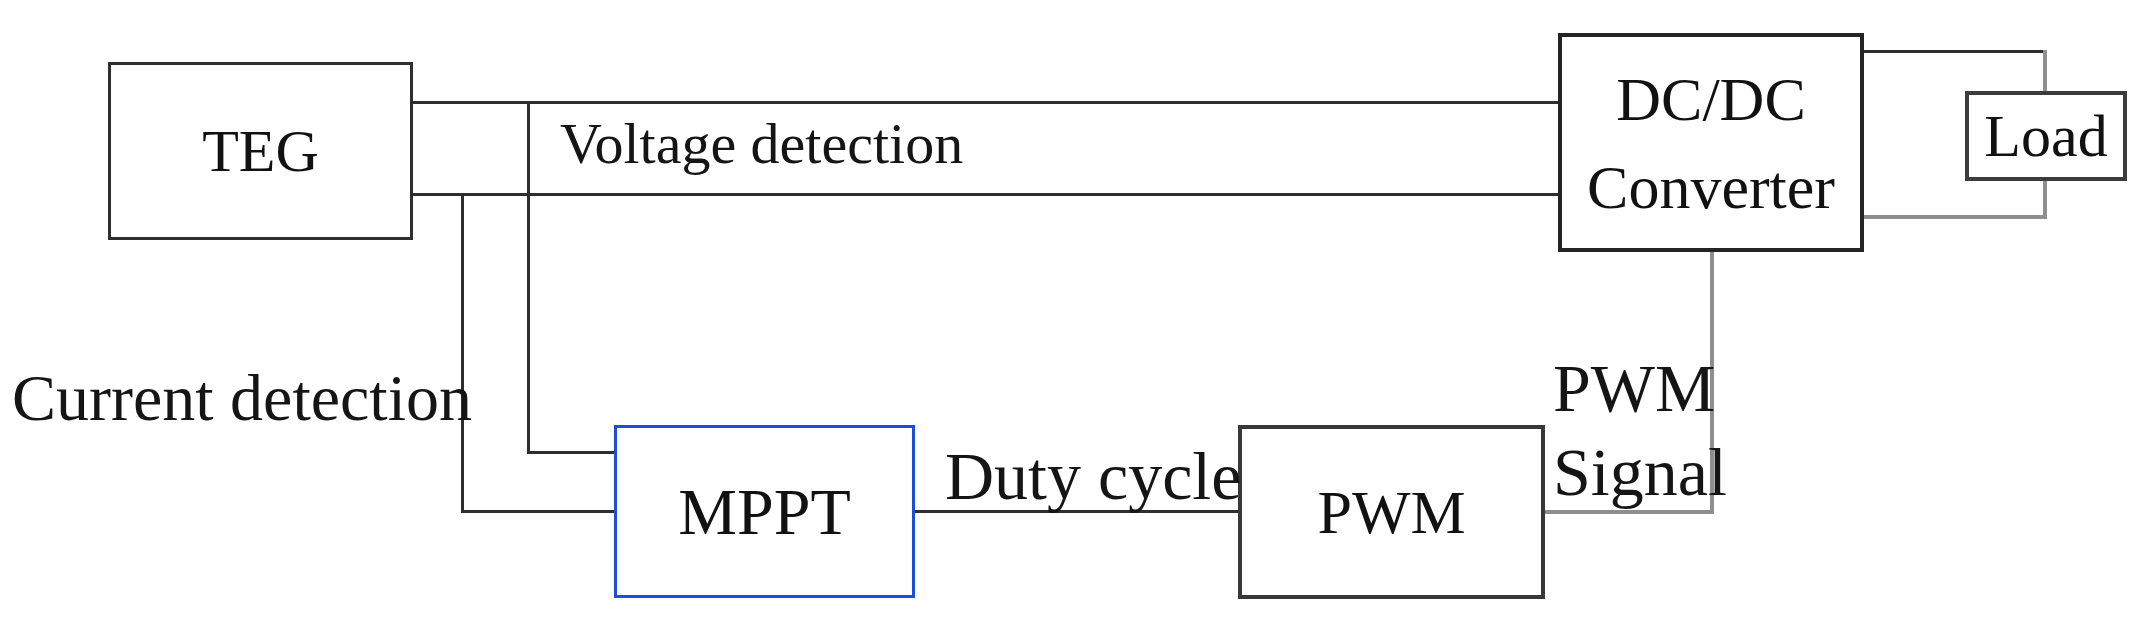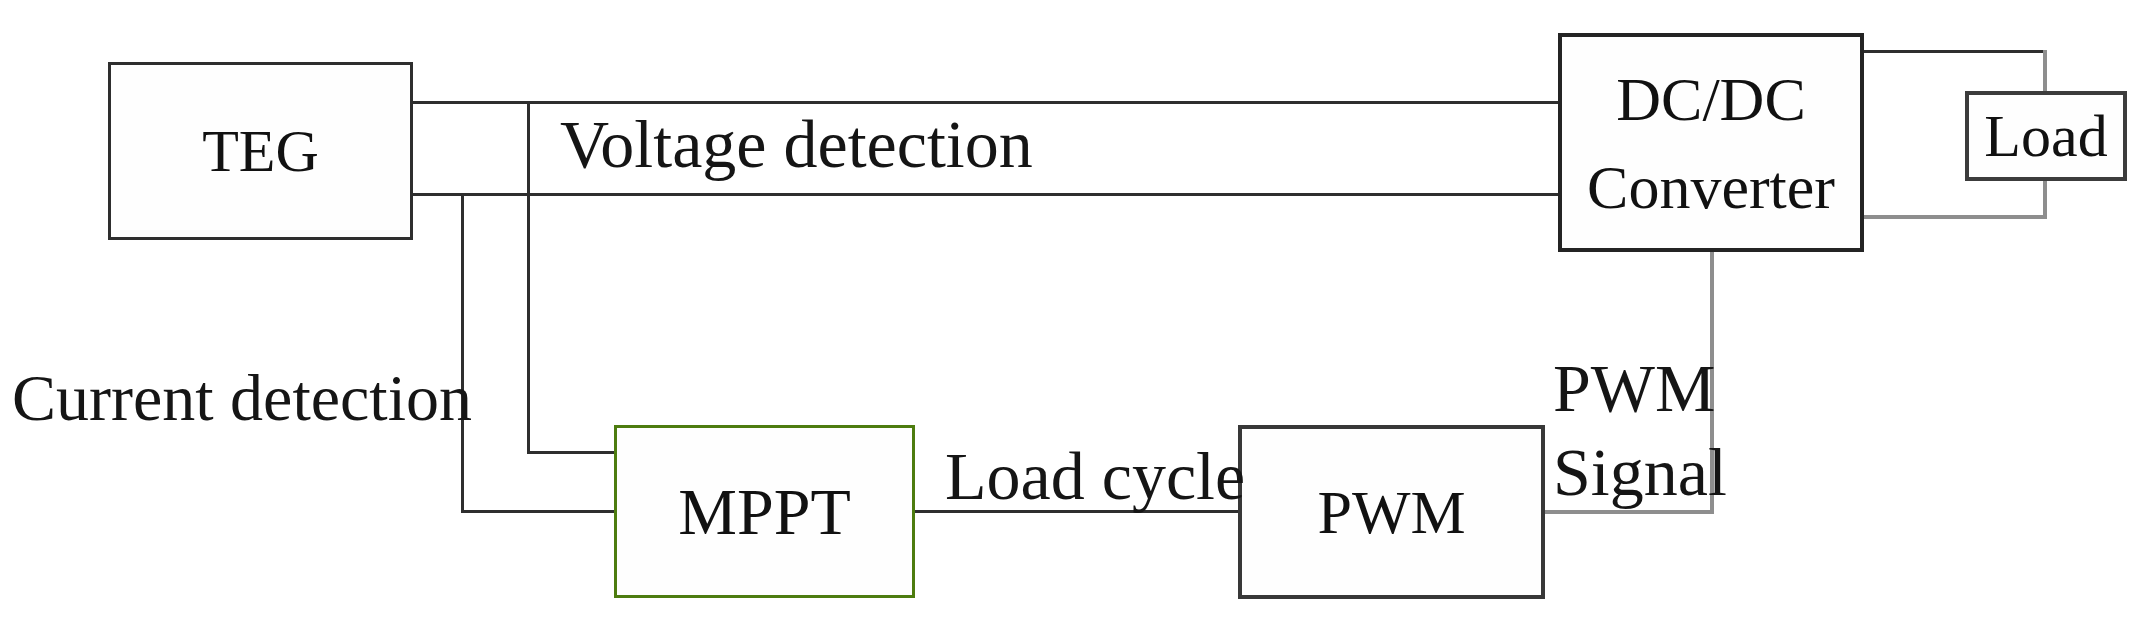--- a/index.html
+++ b/index.html
@@ -26,36 +26,36 @@
     justify-content: center;
     text-align: center;
     line-height: 1.0;
   }
   .box span { display: block; white-space: nowrap; }
 
   .box-teg    { left: 108px;  top: 62px;  width: 305px; height: 178px; border: 3px solid #2e2e2e; font-size: 60px; }
   .box-dcdc   { left: 1558px; top: 33px;  width: 306px; height: 219px; border: 4px solid #242424; font-size: 62px; }
   .box-dcdc span  { line-height: 88px; text-align: right; }
   .box-load   { left: 1965px; top: 91px;  width: 162px; height: 90px;  border: 4px solid #3c3c3c; font-size: 60px; text-align: center; }
-  .box-mppt   { left: 614px;  top: 425px; width: 301px; height: 173px; border: 3px solid #4d7c0f; font-size: 66px; }
+  .box-mppt   { left: 614px;  top: 425px; width: 301px; height: 173px; border: 3px solid #1d4ed8; font-size: 66px; }
   .box-pwmc   { left: 1238px; top: 425px; width: 307px; height: 174px; border: 4px solid #383838; font-size: 62px; }
   .box-pwmc span  { line-height: 86px; }
 
   .ln {
     position: absolute;
     background: #2e2e2e;
   }
   .ln.gray { background: #8e8e8e; }
 
   .lbl {
     position: absolute;
     white-space: nowrap;
     color: #151515;
   }
-  .lbl-voltage { left: 560px;  top: 109px; font-size: 68px; line-height: 70px; }
+  .lbl-voltage { left: 560px;  top: 109px; font-size: 58px; line-height: 70px; }
   .lbl-current { left: 12px;   top: 365px; font-size: 66px; line-height: 66px; }
   .lbl-duty    { left: 945px;  top: 442px; font-size: 68px; line-height: 68px; }
   .lbl-pwmsig  { left: 1553px; top: 346px; font-size: 68px; line-height: 84px; }
   .lbl-pwmsig span { display: block; }
 </style>
 </head>
 <body>
 
 <div class="diagram">
 
@@ -96,20 +96,20 @@
   </div>
 
   <div class="box box-pwmc">
     <span>PWM</span>
   </div>
 
   <div class="lbl lbl-voltage">Voltage detection</div>
 
   <div class="lbl lbl-current">Current detection</div>
 
-  <div class="lbl lbl-duty">Load cycle</div>
+  <div class="lbl lbl-duty">Duty cycle</div>
 
   <div class="lbl lbl-pwmsig">
     <span>PWM</span>
     <span>Signal</span>
   </div>
 
 </div>
 
 </body></html>

